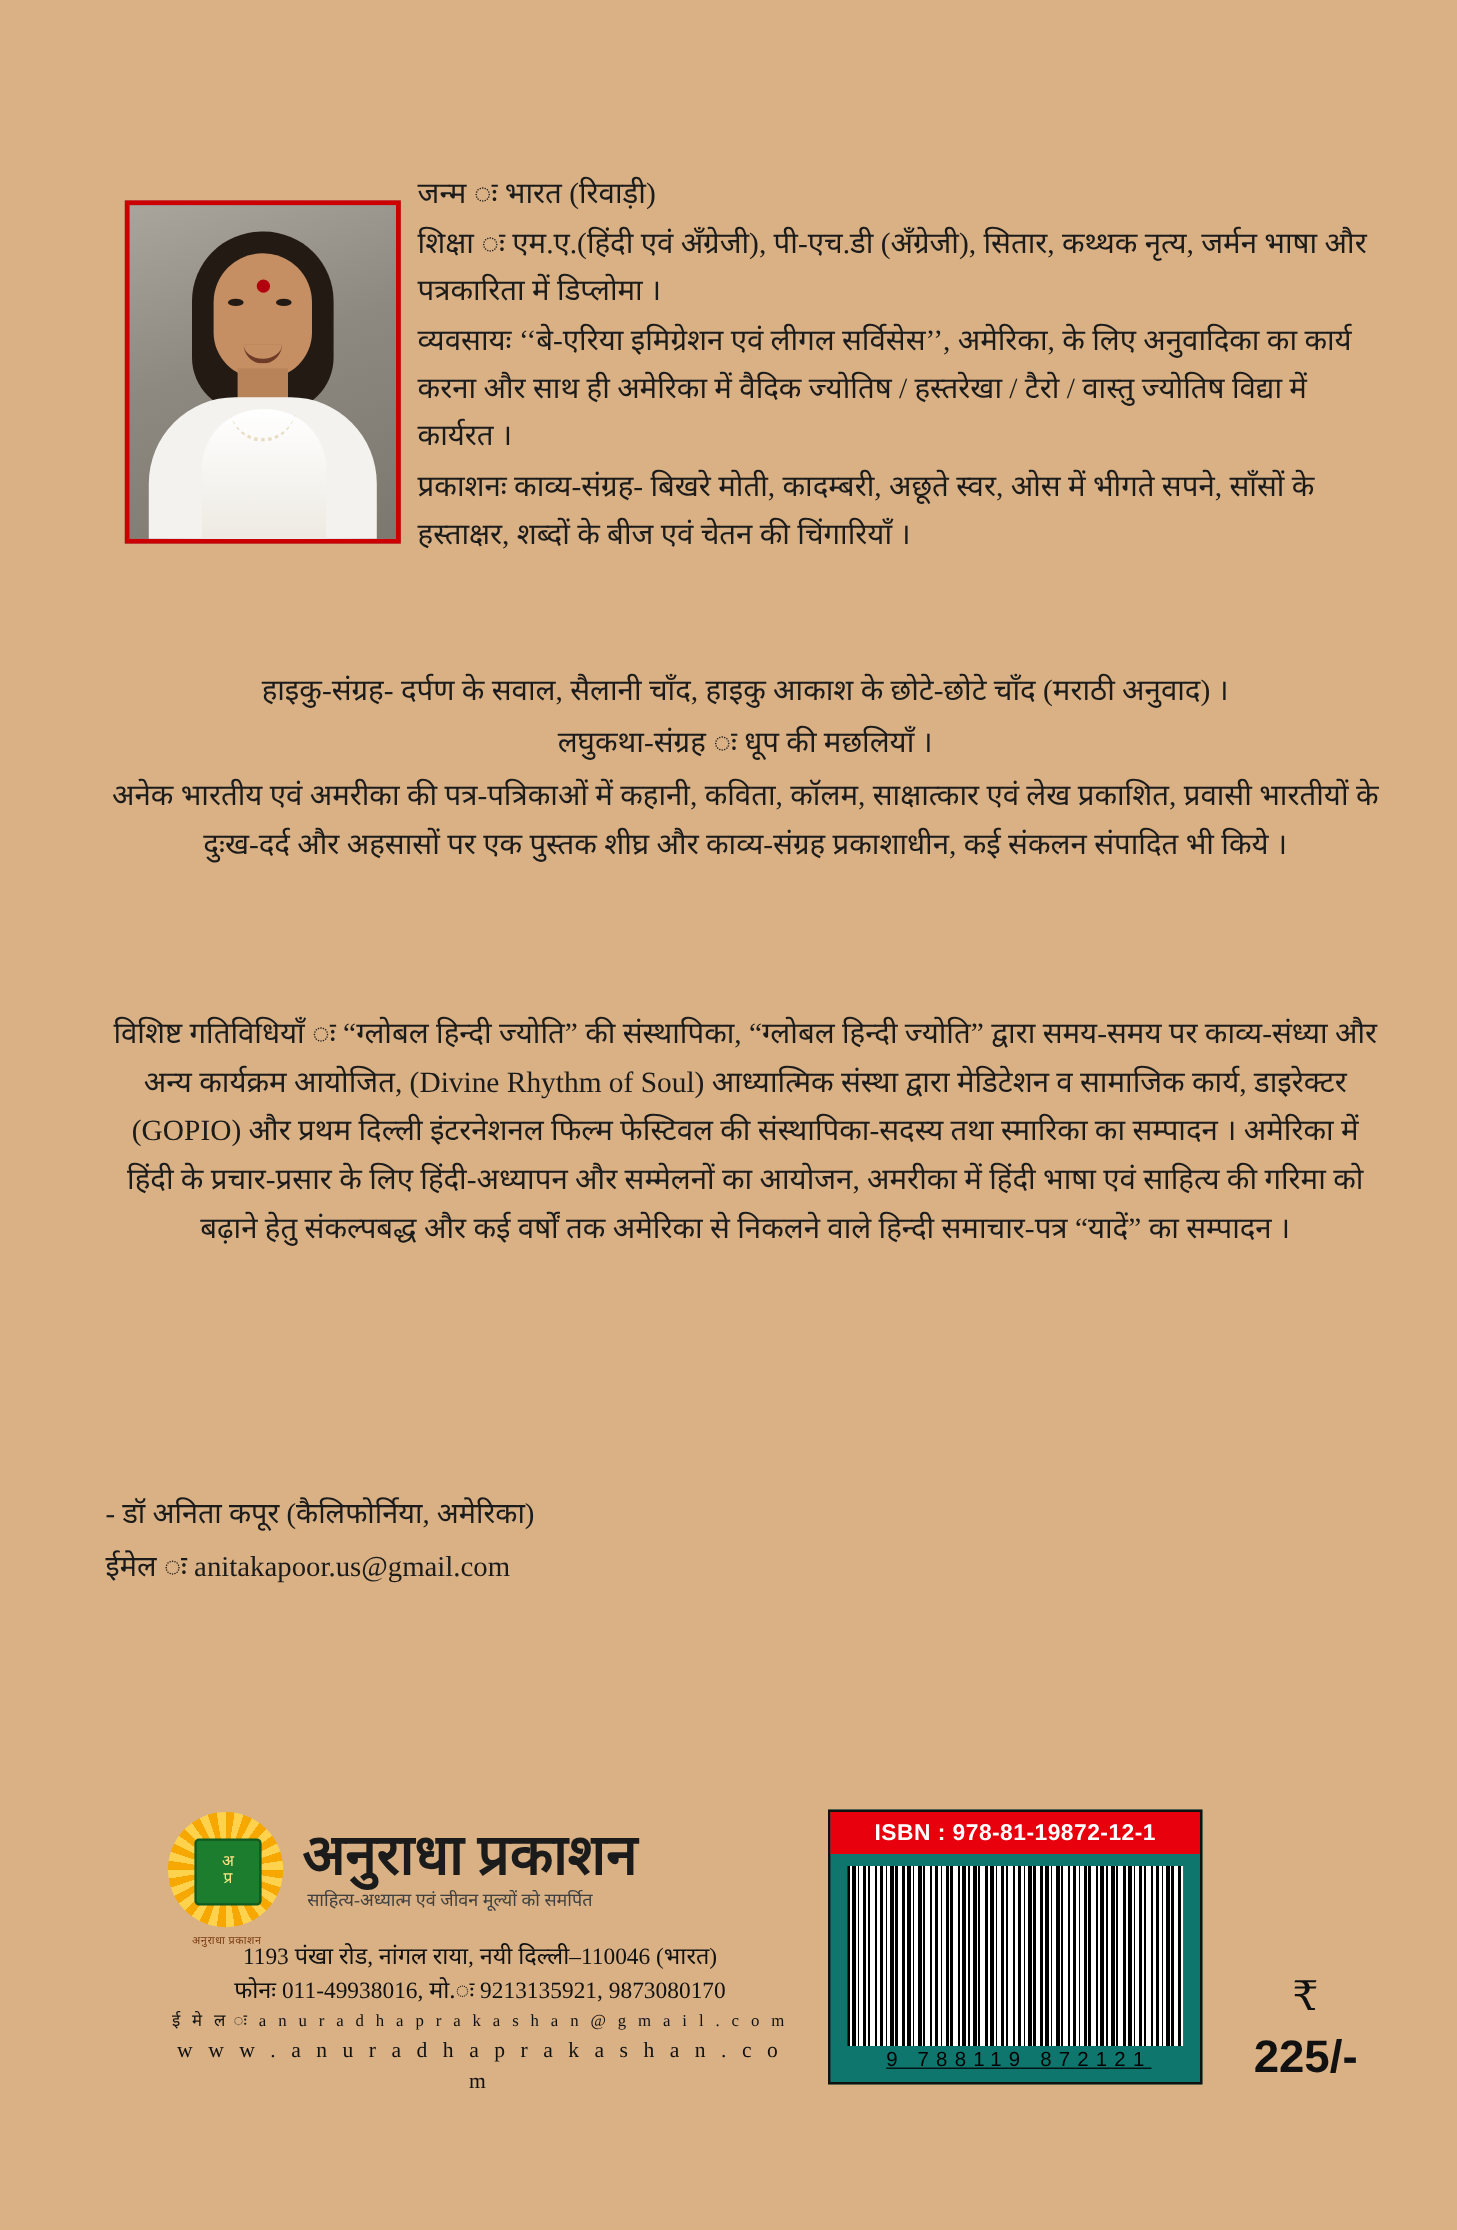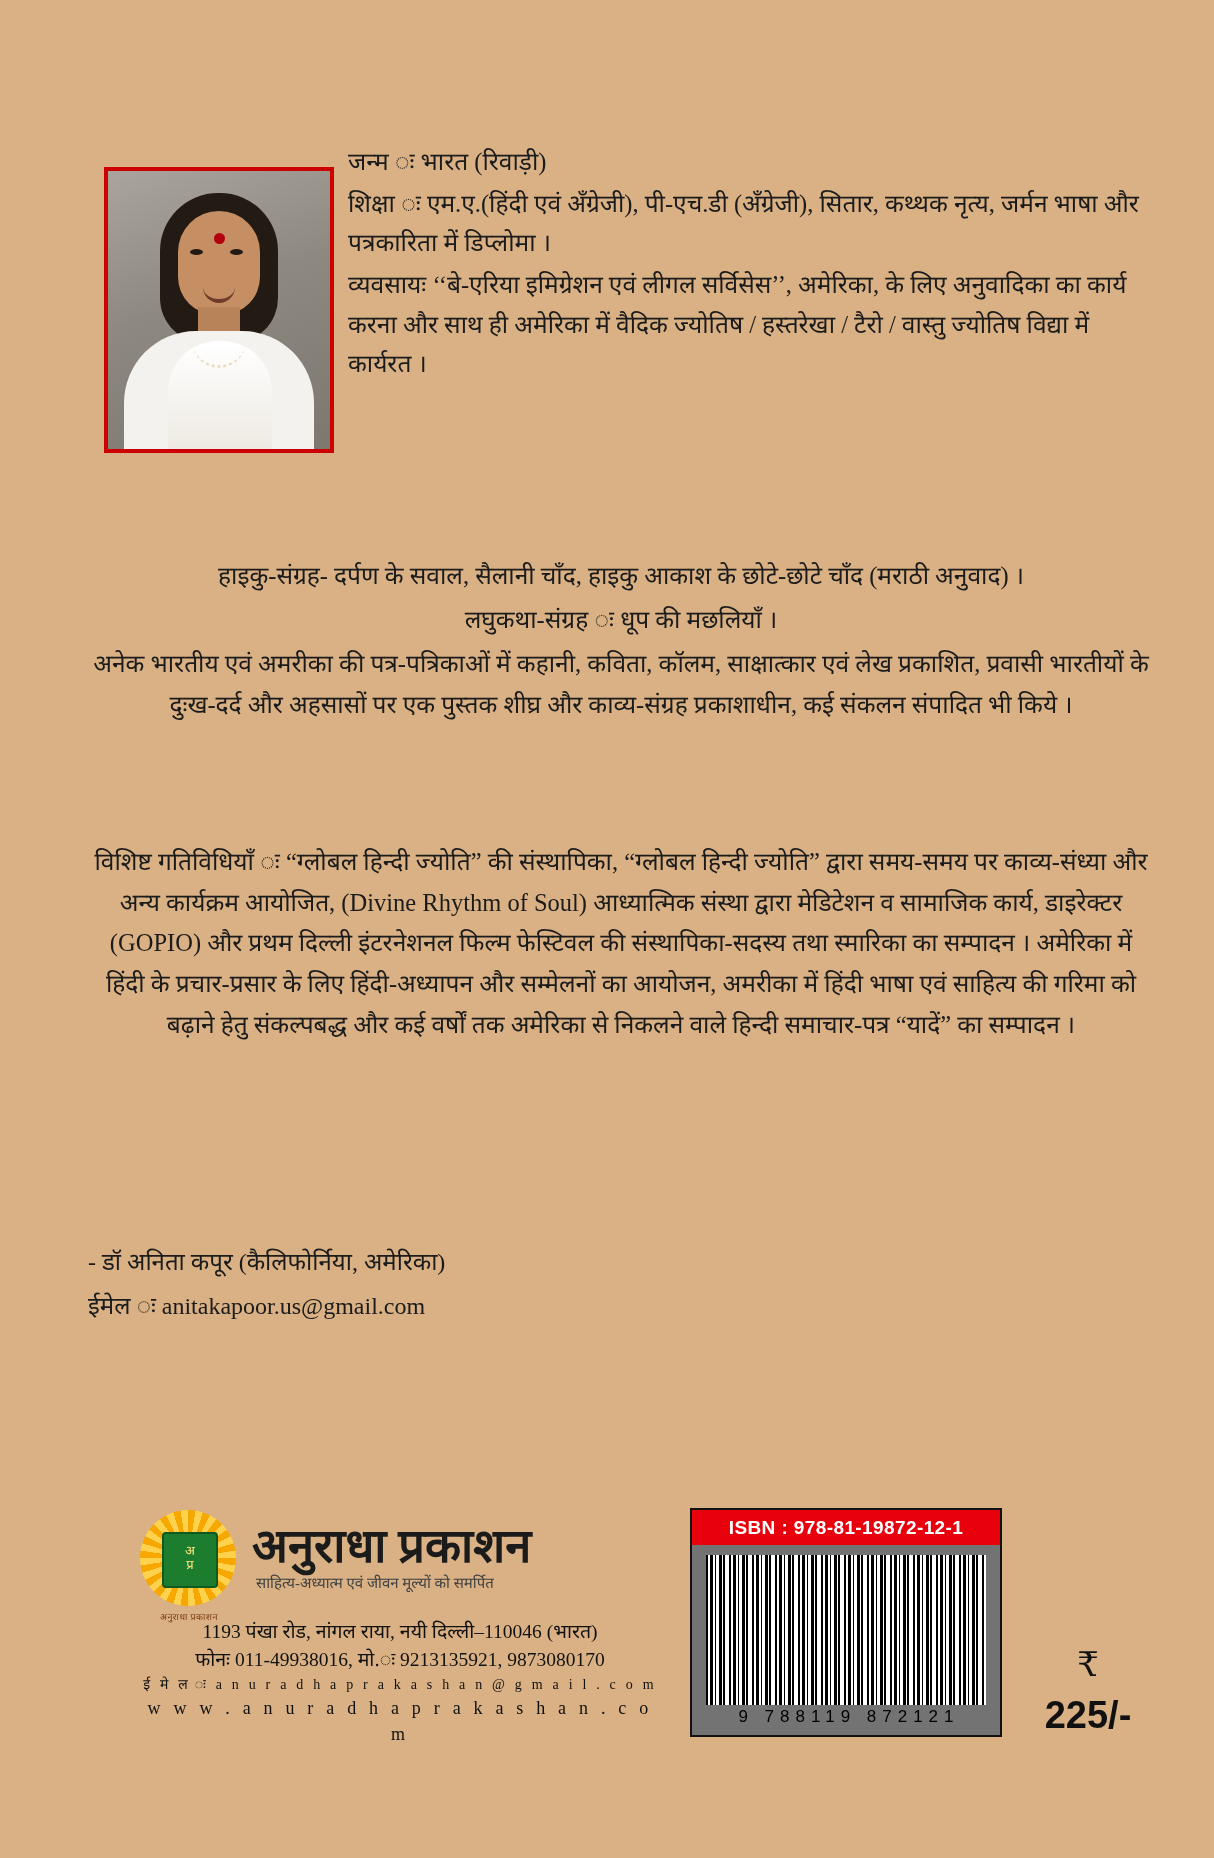--- a/index.html
+++ b/index.html
@@ -226,21 +226,21 @@
     letter-spacing: 4.2px;
     font-size: 18px;
   }
 
   
   .isbn-box {
     position: absolute;
     left: 690px;
     top: 1508px;
     width: 308px;
-    background: #737373;
+    background: #0f766e;
     border: 2px solid #111;
     padding: 0 0 8px 0;
   }
   .isbn-bar {
     background: #e8000d;
     color: #ffffff;
     font-family: "Liberation Sans", sans-serif;
     font-weight: bold;
     font-size: 19px;
     text-align: center;
@@ -260,20 +260,21 @@
       #000 17px, #000 19px, #fff 19px, #fff 23px
     );
   }
   .barcode-digits {
     font-family: "Liberation Sans", sans-serif;
     font-size: 17px;
     letter-spacing: 6px;
     text-align: center;
     color: #000;
     padding-left: 6px;
+    text-decoration: underline;
   }
 
   
   .price {
     position: absolute;
     left: 1028px;
     top: 1648px;
     width: 120px;
     text-align: center;
     color: #111;
@@ -306,20 +307,21 @@
       <div class="photo-body"></div>
       <div class="photo-dupatta"></div>
       <div class="photo-necklace"></div>
     </div>
   </div>
 
   <div class="indent-block">
     <p>जन्म ः भारत (रिवाड़ी)</p>
     <p>शिक्षा ः एम.ए.(हिंदी एवं अँग्रेजी), पी-एच.डी (अँग्रेजी), सितार, कथ्थक नृत्य, जर्मन भाषा और पत्रकारिता में डिप्लोमा ।</p>
     <p>व्यवसायः ‘‘बे-एरिया इमिग्रेशन एवं लीगल सर्विसेस’’, अमेरिका, के लिए अनुवादिका का कार्य करना और साथ ही अमेरिका में वैदिक ज्योतिष / हस्तरेखा / टैरो / वास्तु ज्योतिष विद्या में कार्यरत ।</p>
+    <p>प्रकाशनः काव्य-संग्रह- बिखरे मोती, कादम्बरी, अछूते स्वर, ओस में भीगते सपने, साँसों के हस्ताक्षर, शब्दों के बीज एवं चेतन की चिंगारियाँ ।</p>
   </div>
 
   <div class="full-block b1">हाइकु-संग्रह- दर्पण के सवाल, सैलानी चाँद, हाइकु आकाश के छोटे-छोटे चाँद (मराठी अनुवाद) ।</div>
   <div class="full-block b2">लघुकथा-संग्रह ः   धूप की मछलियाँ ।</div>
   <div class="full-block b3">अनेक भारतीय एवं अमरीका की पत्र-पत्रिकाओं में कहानी, कविता, कॉलम, साक्षात्कार एवं लेख प्रकाशित, प्रवासी भारतीयों के दुःख-दर्द और अहसासों पर एक पुस्तक शीघ्र और काव्य-संग्रह प्रकाशाधीन, कई संकलन संपादित भी किये ।</div>
   <div class="full-block b5">विशिष्ट गतिविधियाँ ः “ग्लोबल हिन्दी ज्योति” की संस्थापिका, “ग्लोबल हिन्दी ज्योति” द्वारा समय-समय पर काव्य-संध्या और अन्य कार्यक्रम आयोजित, (Divine Rhythm of Soul) आध्यात्मिक संस्था द्वारा मेडिटेशन व सामाजिक कार्य, डाइरेक्टर (GOPIO) और प्रथम दिल्ली इंटरनेशनल फिल्म फेस्टिवल की संस्थापिका-सदस्य तथा स्मारिका का सम्पादन । अमेरिका में हिंदी के प्रचार-प्रसार के लिए हिंदी-अध्यापन और सम्मेलनों का आयोजन, अमरीका में हिंदी भाषा एवं साहित्य की गरिमा को बढ़ाने हेतु संकल्पबद्ध और कई वर्षों तक अमेरिका से निकलने वाले हिन्दी समाचार-पत्र “यादें” का सम्पादन ।</div>
 
   <div class="contact">
     <div>- डॉ अनिता कपूर (कैलिफोर्निया, अमेरिका)</div>
     <div>ईमेल ः anitakapoor.us@gmail.com</div>

